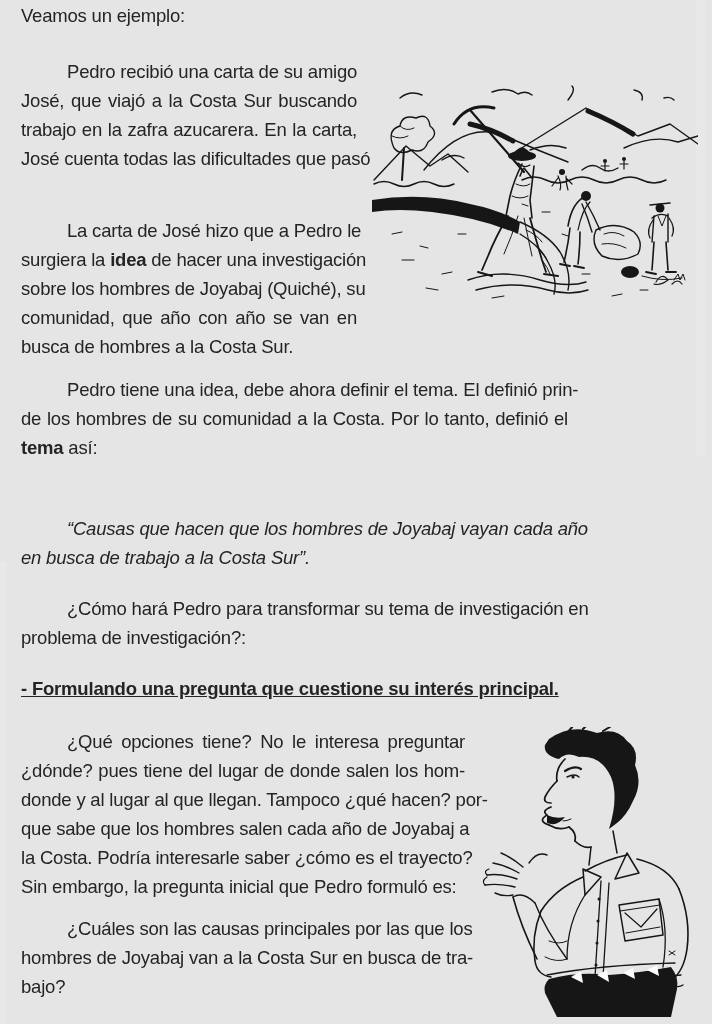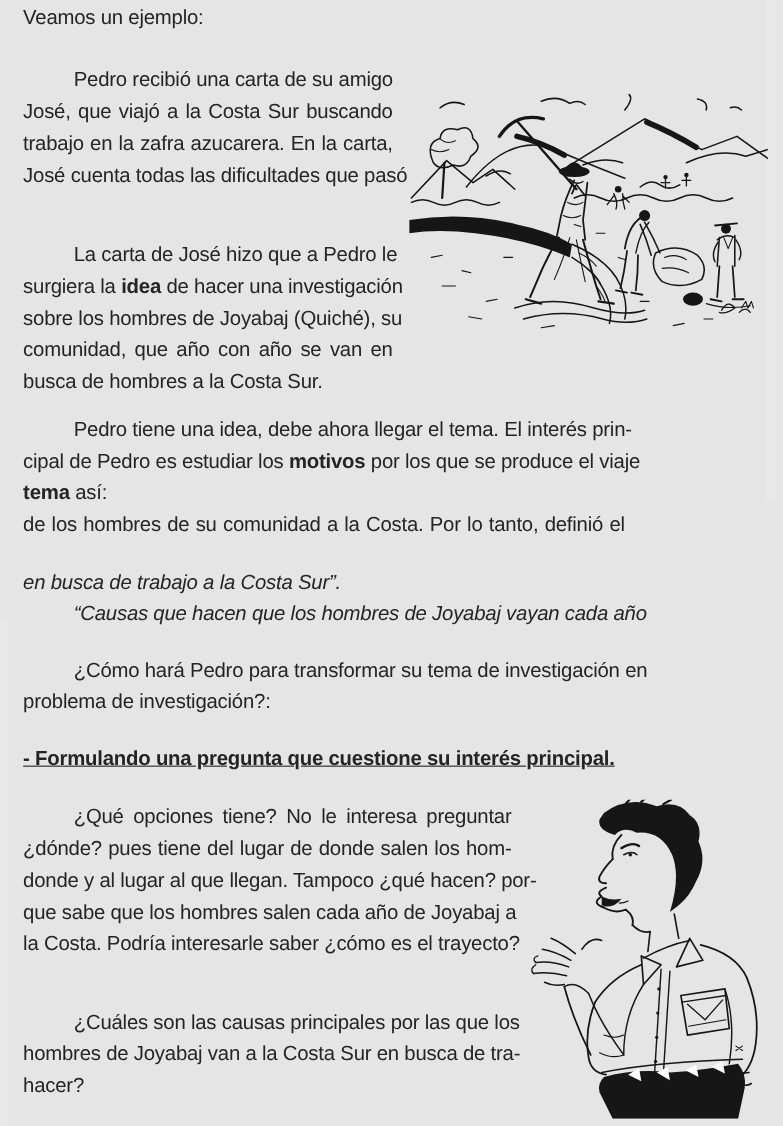--- a/index.html
+++ b/index.html
@@ -123,46 +123,46 @@
 
   <div class="tblock" style="left:21px;top:216px;width:336px;">
       <div class="tline jst ind"><span>La carta de José hizo que a Pedro le</span></div>
       <div class="tline jst"><span>surgiera la </span><span class="bseg">idea</span><span> de hacer una investigación</span></div>
       <div class="tline jst"><span>sobre los hombres de Joyabaj (Quiché), su</span></div>
       <div class="tline jst"><span>comunidad, que año con año se van en</span></div>
       <div class="tline"><span>busca de hombres a la Costa Sur.</span></div>
     </div>
 
   <div class="tblock" style="left:21px;top:375px;width:547px;">
-      <div class="tline jst ind"><span>Pedro tiene una idea, debe ahora llegar el tema. El interés prin-</span></div>
-      <div class="tline jst"><span>cipal de Pedro es estudiar los </span><span class="bseg">motivos</span><span> por los que se produce el viaje</span></div>
+      <div class="tline jst ind"><span>Pedro tiene una idea, debe ahora definir el tema. El definió prin-</span></div>
+      <div class="tline jst"><span>de los hombres de su comunidad a la Costa. Por lo tanto, definió el</span></div>
       <div class="tline"><span class="bseg">tema</span><span> así:</span></div>
-      <div class="tline jst"><span>de los hombres de su comunidad a la Costa. Por lo tanto, definió el</span></div>
     </div>
 
   <div class="tblock" style="left:21px;top:514px;width:547px;">
+      <div class="tline jst ind"><span class="iseg">“Causas que hacen que los hombres de Joyabaj vayan cada año</span></div>
       <div class="tline"><span class="iseg">en busca de trabajo a la Costa Sur”.</span></div>
-      <div class="tline jst ind"><span class="iseg">“Causas que hacen que los hombres de Joyabaj vayan cada año</span></div>
     </div>
 
   <div class="tblock" style="left:21px;top:594px;width:547px;">
       <div class="tline jst ind"><span>¿Cómo hará Pedro para transformar su tema de investigación en</span></div>
       <div class="tline"><span>problema de investigación?:</span></div>
     </div>
 
   <div class="tblock" style="left:21px;top:674px;width:547px;text-decoration:underline;">
       <div class="tline"><span class="bseg">- Formulando una pregunta que cuestione su interés principal.</span></div>
     </div>
 
   <div class="tblock" style="left:21px;top:727px;width:444px;">
       <div class="tline jst ind"><span>¿Qué opciones tiene? No le interesa preguntar</span></div>
       <div class="tline jst"><span>¿dónde? pues tiene del lugar de donde salen los hom-</span></div>
       <div class="tline jst"><span>donde y al lugar al que llegan. Tampoco ¿qué hacen? por-</span></div>
       <div class="tline jst"><span>que sabe que los hombres salen cada año de Joyabaj a</span></div>
       <div class="tline jst"><span>la Costa. Podría interesarle saber ¿cómo es el trayecto?</span></div>
+      <div class="tline"><span>Sin embargo, la pregunta inicial que Pedro formuló es:</span></div>
     </div>
 
   <div class="illus" style="left:479px;top:727px;width:218px;height:290px;">
     <svg width="218" height="290" viewBox="0 0 218 290">
 
       <path class="skf" d="M70 12 Q92 -4 118 6 Q138 0 148 14 Q160 22 156 38 Q164 56 154 74 Q148 88 138 96 L130 102 Q140 70 132 50 Q122 28 100 30 Q88 24 80 32 Q64 28 66 18 Z"></path>
       <path class="sk" style="stroke-width:2" d="M88 6 l6 -7 M104 2 l4 -4 M124 4 l7 -4"></path>
 
       <path class="sk" style="stroke-width:1.7" d="M86 32 Q76 42 78 54"></path>
       <path class="sk" style="stroke-width:1.7" d="M78 54 Q70 62 66 70 Q64 76 72 76"></path>
@@ -219,16 +219,16 @@
       <path d="M92 250 l10 -6 l2 12 Z" fill="#fdfdfd"></path>
       <path d="M118 248 l10 -5 l2 12 Z" fill="#fdfdfd"></path>
       <path d="M144 246 l10 -5 l2 11 Z" fill="#fdfdfd"></path>
       <path d="M168 243 l10 -5 l2 11 Z" fill="#fdfdfd"></path>
     </svg>
   </div>
 
   <div class="tblock" style="left:21px;top:914px;width:444px;">
       <div class="tline jst ind"><span>¿Cuáles son las causas principales por las que los</span></div>
       <div class="tline jst"><span>hombres de Joyabaj van a la Costa Sur en busca de tra-</span></div>
-      <div class="tline"><span>hacer?</span></div>
+      <div class="tline"><span>bajo?</span></div>
     </div>
 
 </div>
 
 </body></html>

